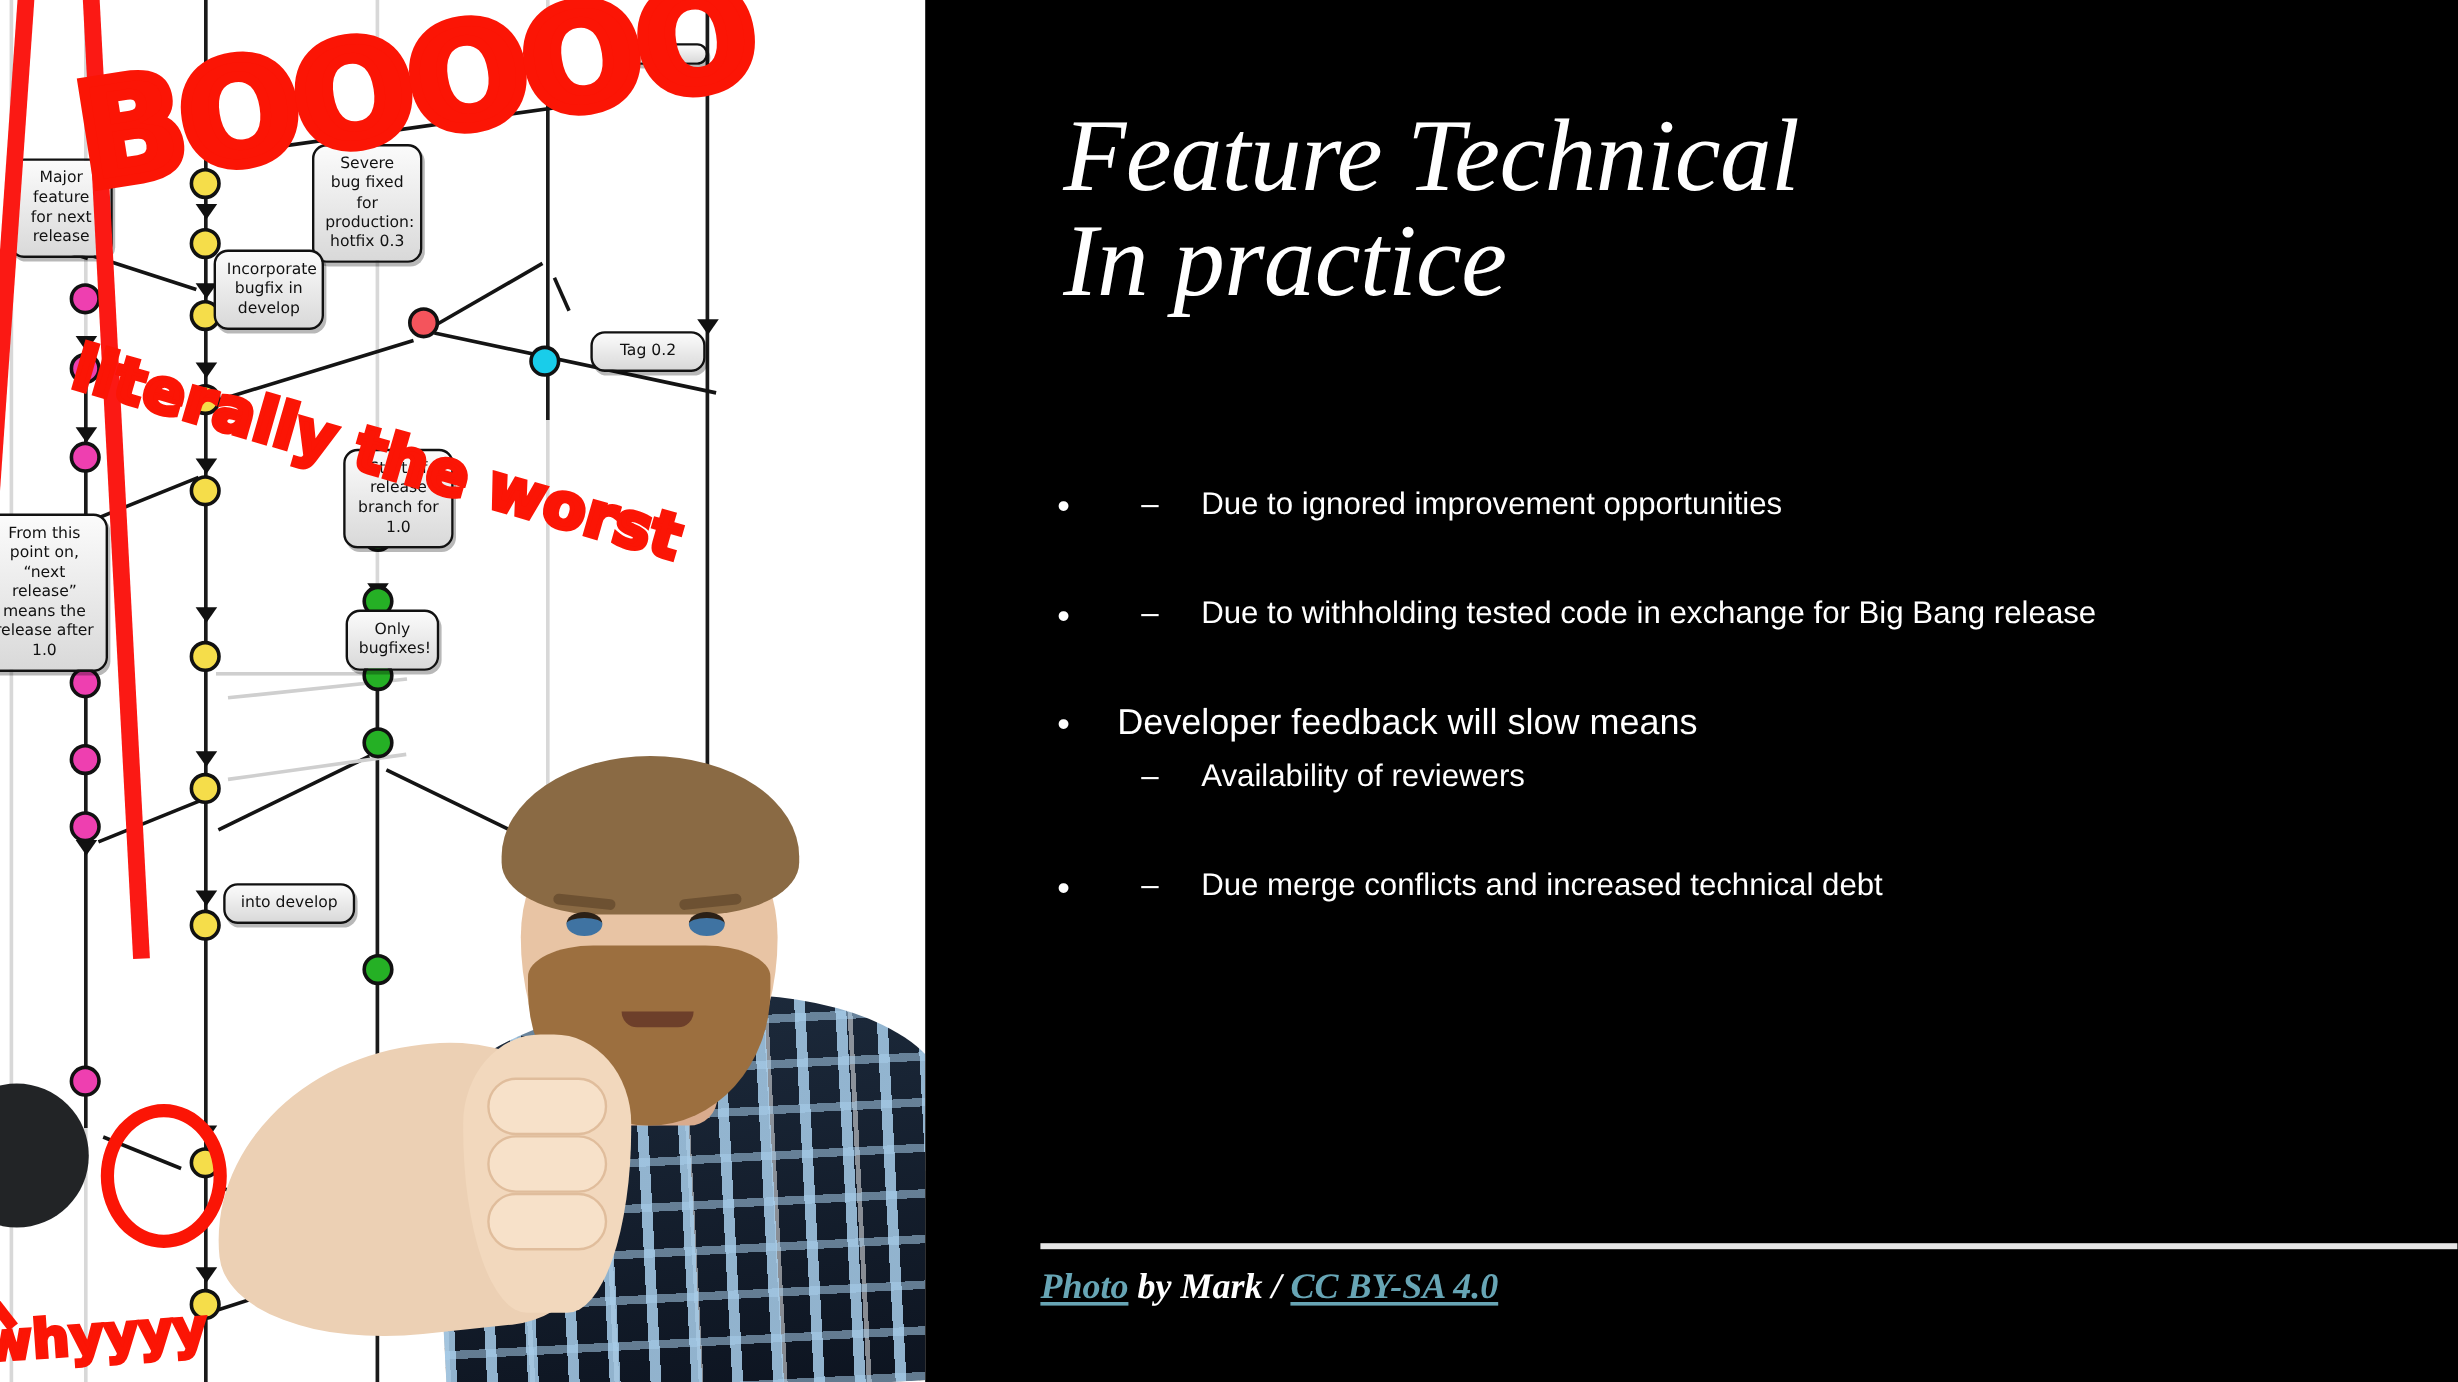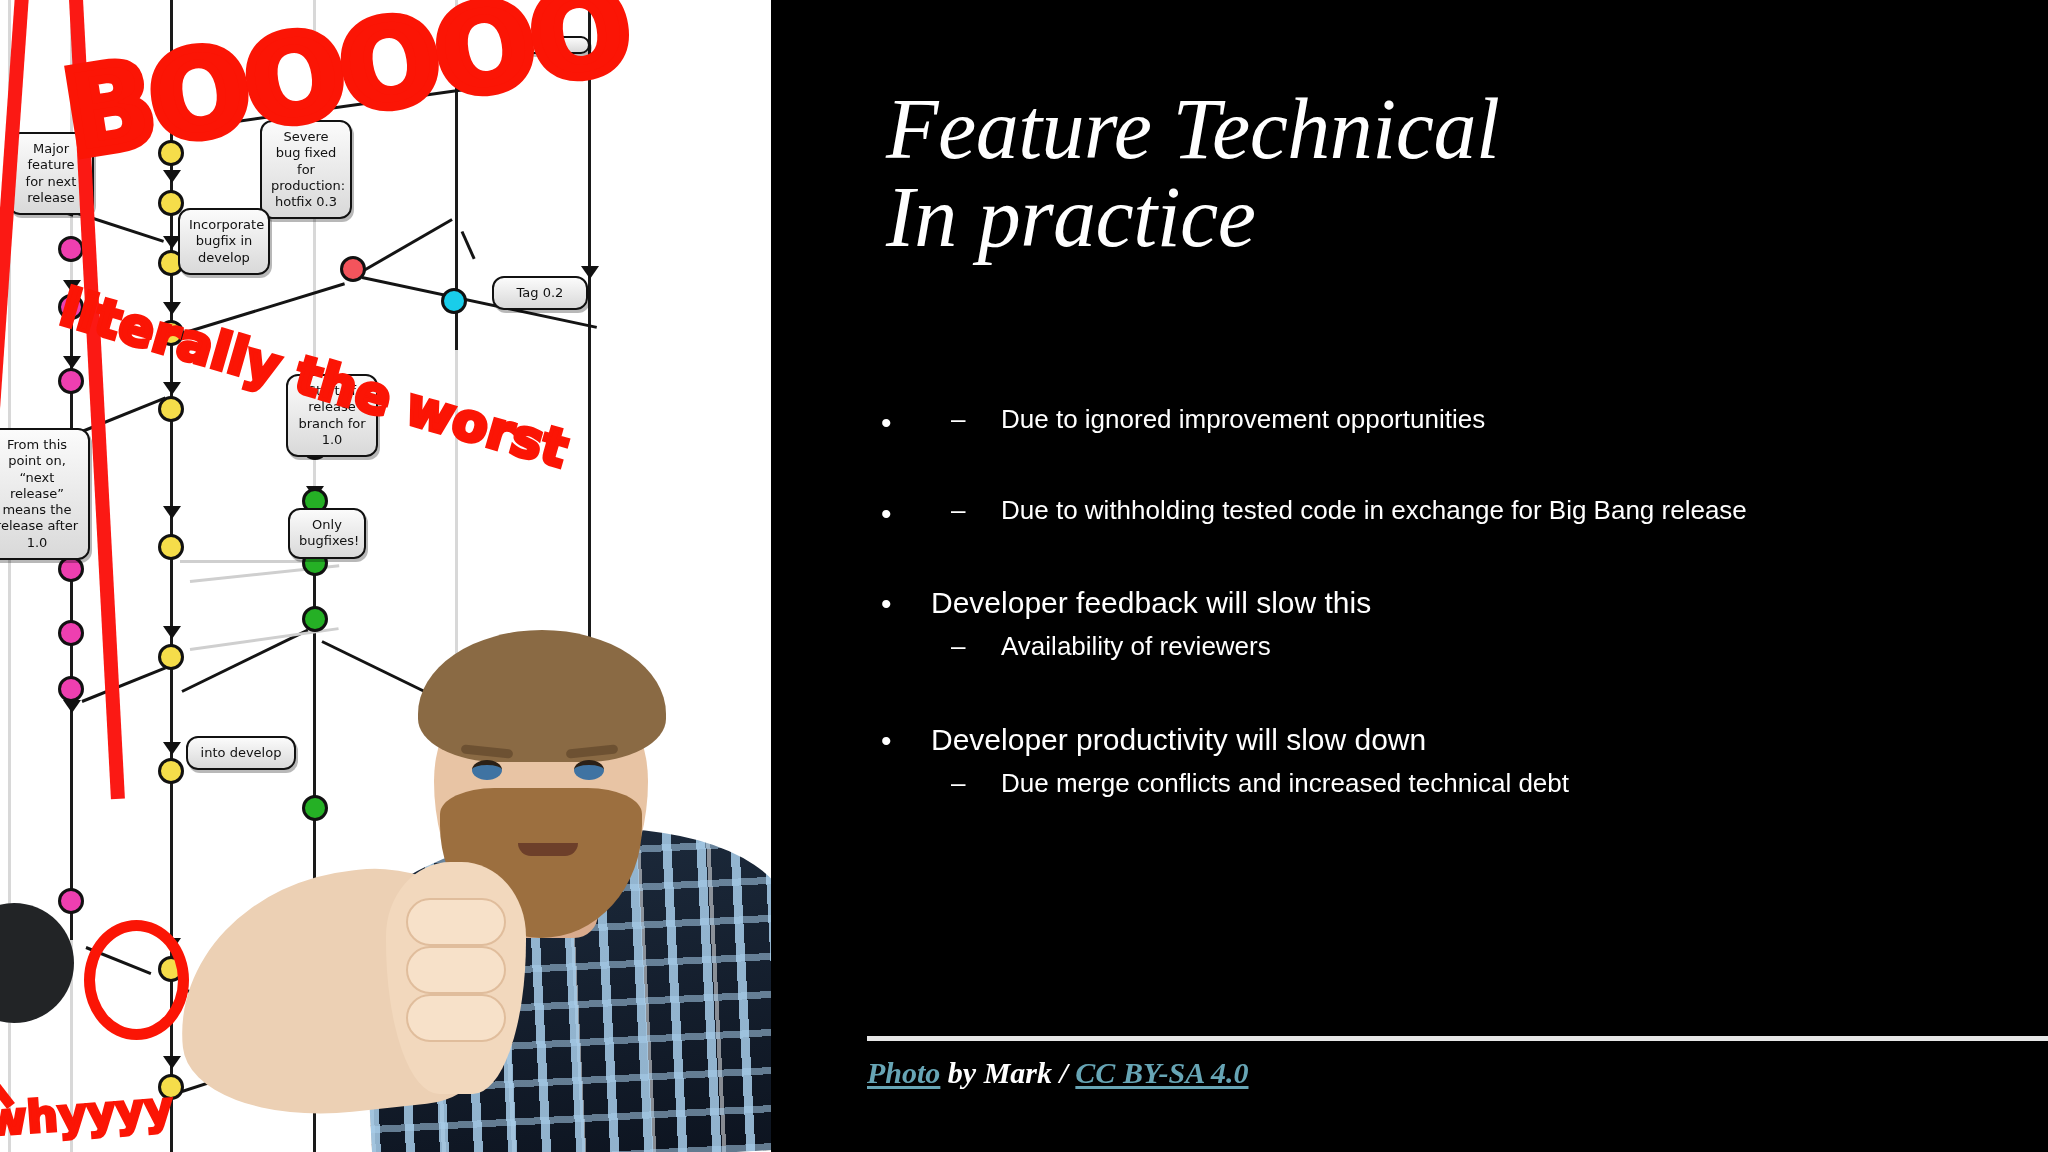--- a/index.html
+++ b/index.html
@@ -484,32 +484,31 @@
         </div>
         <div class="b2">
           <span class="mk">–</span>
           <span>Due to withholding tested code in exchange for Big Bang release</span>
         </div>
       </div>
 
       <div class="bgroup">
         <div class="b1">
           <span class="mk">•</span>
-          <span>Developer feedback will slow this</span>
+          <span>Developer feedback will slow means</span>
         </div>
         <div class="b2">
           <span class="mk">–</span>
           <span>Availability of reviewers</span>
         </div>
       </div>
 
       <div class="bgroup">
         <div class="b1">
           <span class="mk">•</span>
-          <span>Developer productivity will slow down</span>
         </div>
         <div class="b2">
           <span class="mk">–</span>
           <span>Due merge conflicts and increased technical debt</span>
         </div>
       </div>
 
     </div>
 
     <div id="rule"></div>

